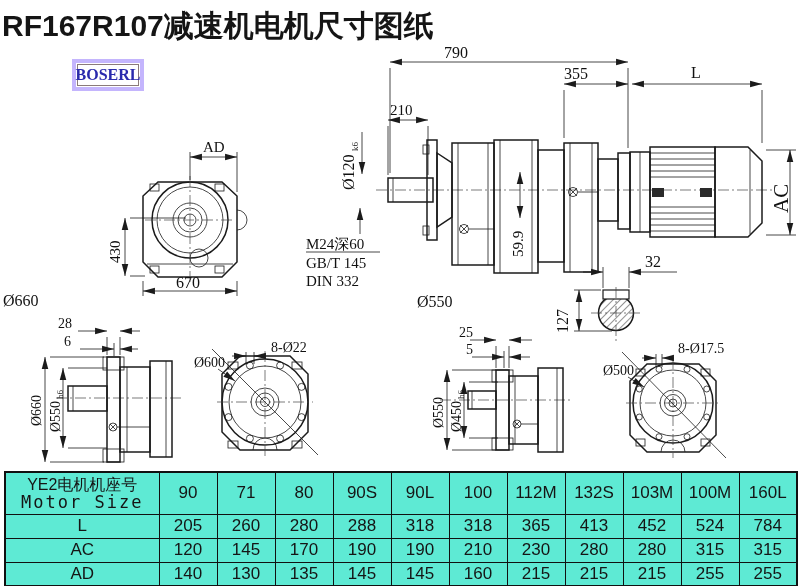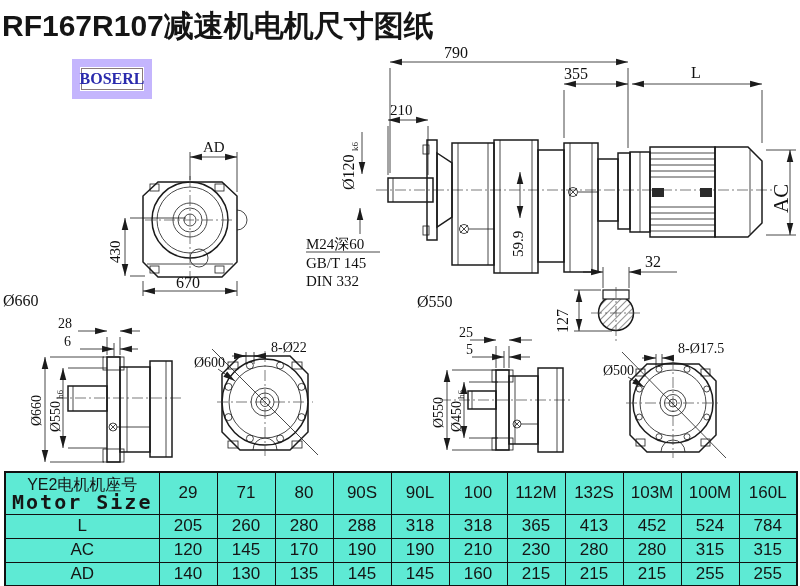--- a/index.html
+++ b/index.html
@@ -1,36 +1,36 @@
 <!DOCTYPE html>
 <html><head>
 <meta charset="utf-8">
 <style>
   html,body{margin:0;padding:0;background:#fff;}
   body{width:800px;height:586px;position:relative;font-family:"Liberation Sans",sans-serif;color:#151515;overflow:hidden;}
   .title{position:absolute;left:2px;top:6px;font-size:30px;font-weight:bold;letter-spacing:0px;white-space:nowrap;text-align:center;}
-  .logo{position:absolute;left:72px;top:59px;width:64px;height:24px;border:8px solid #c4b5fd;box-shadow:inset 0 0 0 1px #fff,inset 0 0 0 2px #8a7a7a;display:flex;align-items:center;justify-content:center;}
+  .logo{position:absolute;left:72px;top:59px;width:64px;height:24px;border:4px solid #c4b5fd;box-shadow:inset 0 0 0 1px #fff,inset 0 0 0 2px #8a7a7a;display:flex;align-items:center;justify-content:center;}
   .logo span{font-family:"Liberation Serif",serif;font-weight:bold;font-size:16px;color:#2a2aad;letter-spacing:0px;}
   svg{position:absolute;left:0;top:0;}
   .med{stroke:#1b1b1b;stroke-width:1.5;fill:none;stroke-linejoin:miter;}
   .thin{stroke:#1b1b1b;stroke-width:.8;fill:none;}
   .cl{stroke:#444;stroke-width:.7;stroke-dasharray:11 3 2 3;fill:none;}
   .dim{stroke:#1b1b1b;stroke-width:.8;fill:none;}
   text.d{font-family:"Liberation Serif",serif;font-size:15px;fill:#111;}
   text.d16{font-family:"Liberation Serif",serif;font-size:16px;fill:#111;}
   text.d14{font-family:"Liberation Serif",serif;font-size:14px;fill:#111;}
   text.sub{font-family:"Liberation Serif",serif;font-size:9px;fill:#111;}
   text.big{font-family:"Liberation Serif",serif;font-size:21px;fill:#111;}
   table.spec{position:absolute;left:4px;top:471px;border-collapse:collapse;table-layout:fixed;width:792px;background:#5eead4;}
   table.spec td,table.spec th{border:1px solid #111;text-align:center;vertical-align:middle;padding:0;font-weight:normal;font-size:17px;overflow:hidden;}
   table.spec{border:2px solid #111;}
   tr.hdr{height:42px;}
   tr.row{height:24px;}
   .hcn{font-size:16px;line-height:19px;}
-  .hen{font-family:"DejaVu Sans Mono",monospace;font-size:20px;letter-spacing:2px;line-height:17px;font-weight:bold;}
+  .hen{font-family:"DejaVu Sans Mono",monospace;font-size:17px;letter-spacing:2px;line-height:17px;}
 </style>
 </head>
 <body>
 
 <div class="title">RF167R107减速机电机尺寸图纸</div>
 <div class="logo">
     <span>BOSERL</span>
   </div>
 
 <svg width="800" height="470" viewBox="0 0 800 470">
@@ -359,21 +359,21 @@
   <colgroup>
       <col style="width:154px">
       <col span="11" style="width:58px">
     </colgroup>
   <tbody>
       <tr class="hdr">
     <th>
       <div class="hcn">YE2电机机座号</div>
       <div class="hen">Motor Size</div>
     </th>
-    <th>29</th>
+    <th>90</th>
     <th>71</th>
     <th>80</th>
     <th>90S</th>
     <th>90L</th>
     <th>100</th>
     <th>112M</th>
     <th>132S</th>
     <th>103M</th>
     <th>100M</th>
     <th>160L</th>

